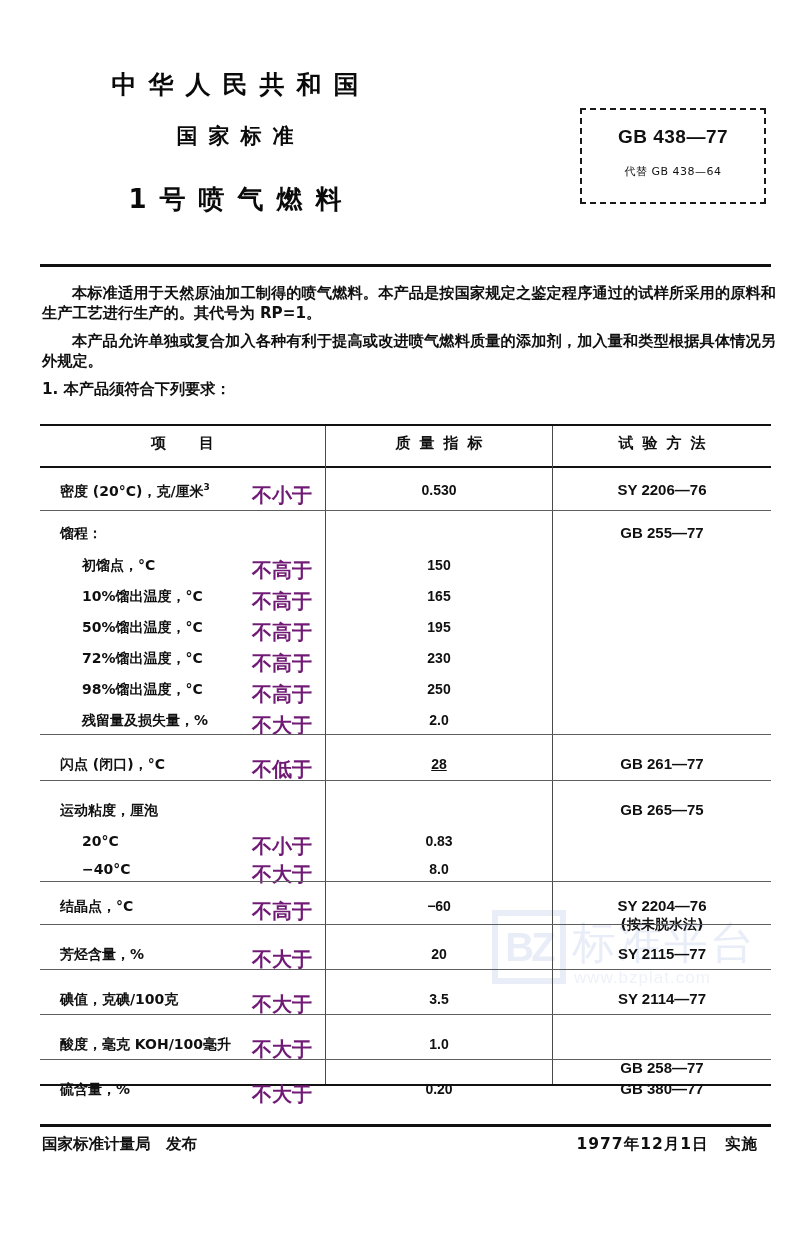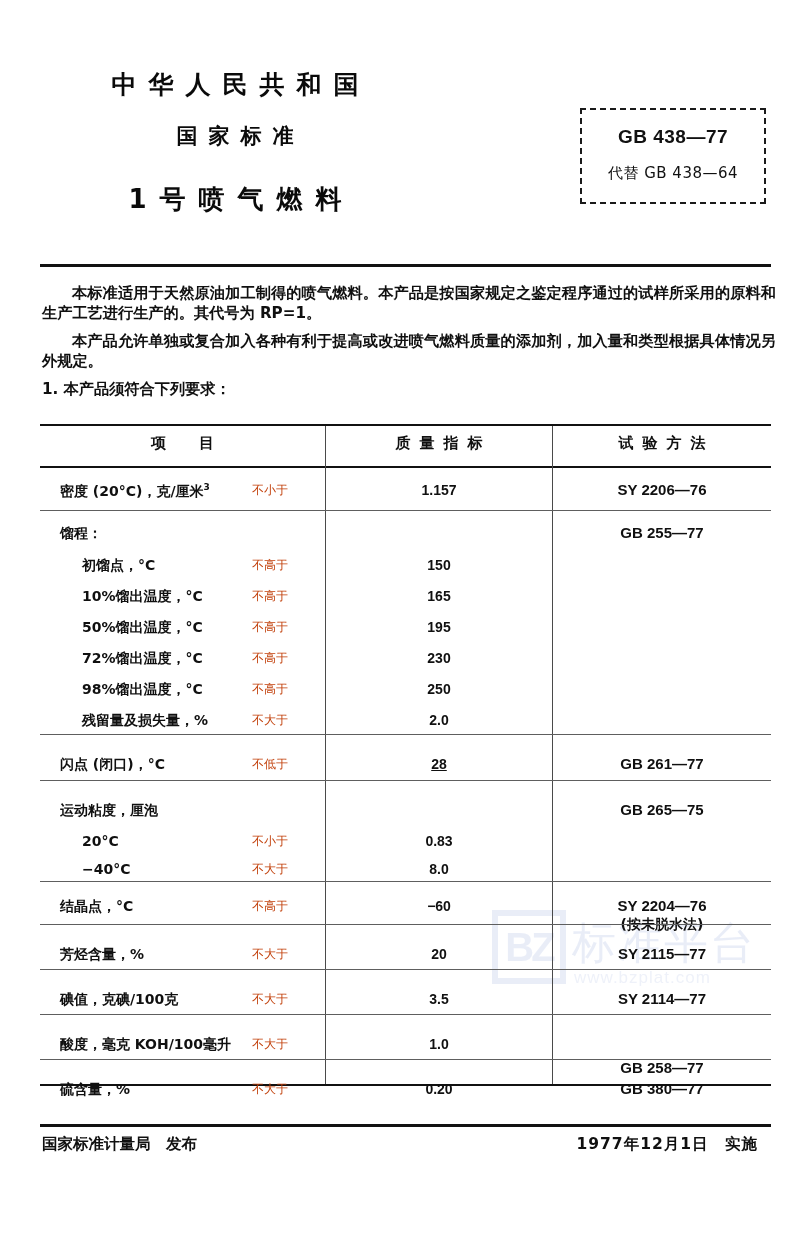--- a/index.html
+++ b/index.html
@@ -104,21 +104,21 @@
     font-weight: bold;
     font-size: 19px;
     letter-spacing: 0.5px;
   }
   .gb-replace {
     position: absolute;
     left: 0; right: 0;
     top: 54px;
     text-align: center;
     font-family: "DejaVu Sans", sans-serif;
-    font-size: 15px;
+    font-size: 11px;
     letter-spacing: 0.5px;
   }
 
   
   .rule-thick {
     position: absolute;
     left: 40px;
     width: 731px;
     height: 3px;
     background: #111111;
@@ -201,23 +201,23 @@
     font-size: 14px;
     font-weight: bold;
     color: #101010;
     white-space: nowrap;
   }
   .cell-item.sub { left: 42px; }
   .cell-qual {
     position: absolute;
     left: 212px;
     font-family: "DejaVu Sans", sans-serif;
-    font-size: 12px;
-    font-weight: normal;
-    color: #c2410c;
+    font-size: 20px;
+    font-weight: bold;
+    color: #701a75;
     white-space: nowrap;
   }
   .cell-value {
     position: absolute;
     left: 286px;
     width: 226px;
     text-align: center;
     font-family: "Liberation Sans", sans-serif;
     font-size: 14px;
     font-weight: bold;
@@ -292,21 +292,21 @@
     <div class="col-sep" id="col-sep-1"></div>
     <div class="col-sep" id="col-sep-2"></div>
 
     <div class="hdr-cell" id="hdr-item">项　目</div>
     <div class="hdr-cell" id="hdr-method">试验方法</div>
     <div class="hdr-cell" id="hdr-spec">质量指标</div>
 
     <div id="row-host">
         <div class="cell-item" style="top: 58px;">密度 (20°C)，克/厘米<span class="sup">3</span></div>
         <div class="cell-qual" style="top: 58px;">不小于</div>
-        <div class="cell-value" style="top: 58px;">1.157</div>
+        <div class="cell-value" style="top: 58px;">0.530</div>
         <div class="cell-method" style="top: 57px;">SY 2206—76</div>
         <div class="row-sep" style="top: 86px;"></div>
         <div class="cell-item" style="top: 101px;">馏程：</div>
         <div class="cell-method" style="top: 100px;">GB 255—77</div>
         <div class="cell-item sub" style="top: 133px;">初馏点，°C</div>
         <div class="cell-qual" style="top: 133px;">不高于</div>
         <div class="cell-value" style="top: 133px;">150</div>
         <div class="cell-item sub" style="top: 164px;">10%馏出温度，°C</div>
         <div class="cell-qual" style="top: 164px;">不高于</div>
         <div class="cell-value" style="top: 164px;">165</div>

